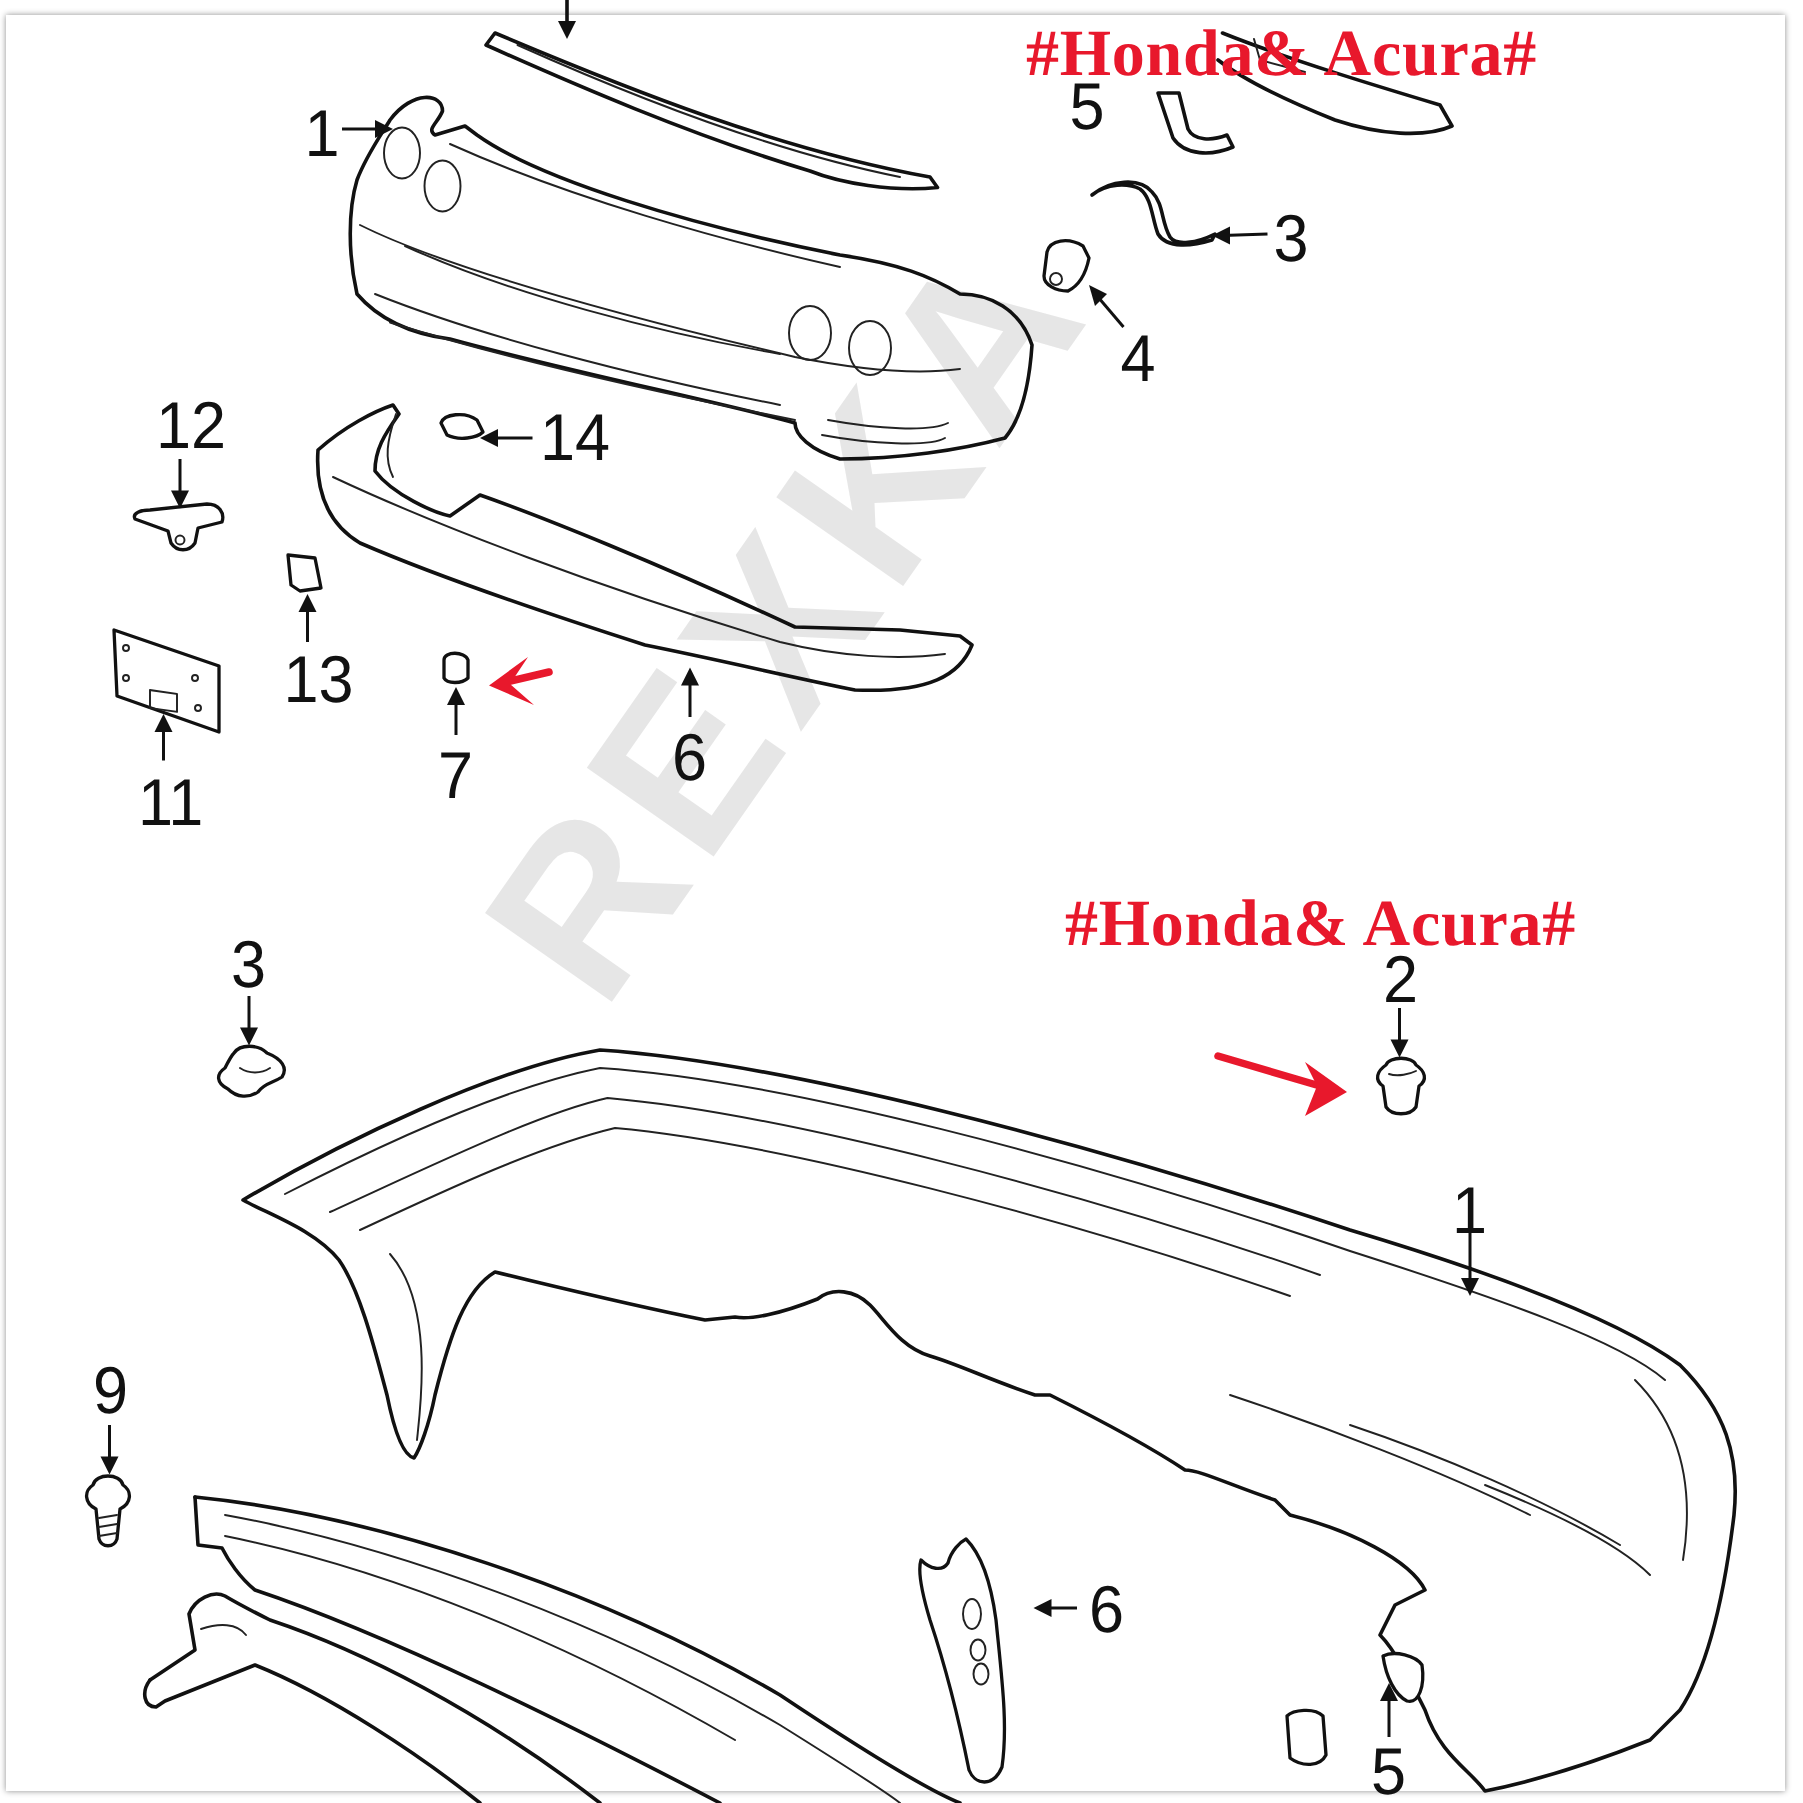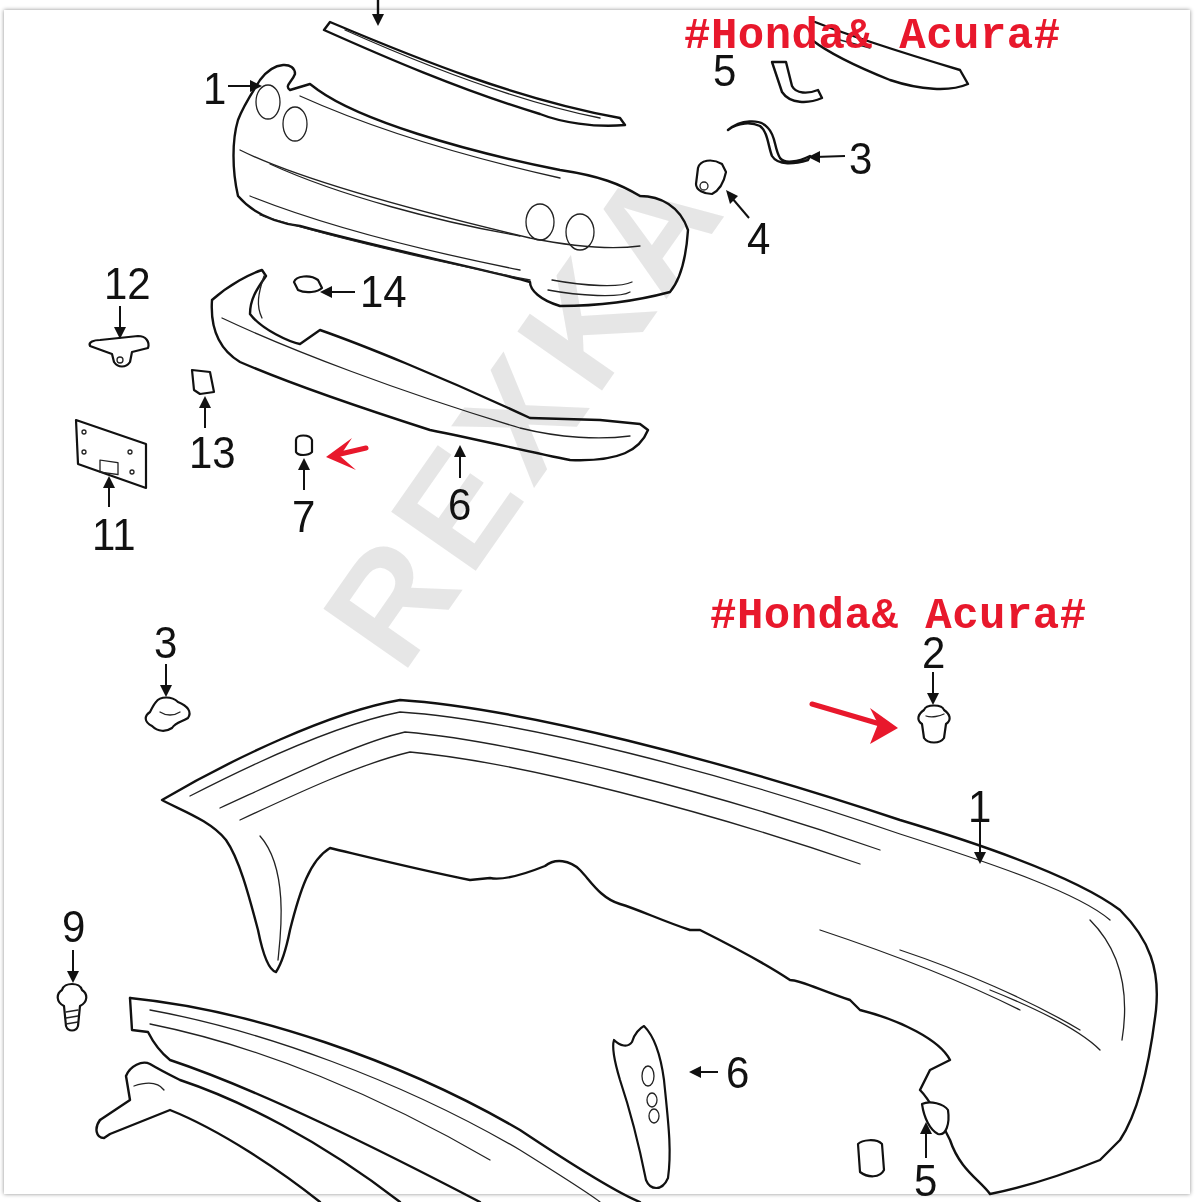--- a/index.html
+++ b/index.html
@@ -17,21 +17,21 @@
   .art .arrow { stroke: #111; stroke-width: 2; fill: none; }
   .art .head { fill: #111; }
   .art .red { stroke: #e8182c; stroke-width: 5; fill: none; stroke-linecap: round; }
   .art .redhead { fill: #e8182c; }
 
   .callout {
     position: absolute; font-family: "Liberation Sans", sans-serif;
     font-size: 42px; color: #111; line-height: 1; transform: scaleY(1.05);
   }
   .brand {
-    position: absolute; font-family: Liberation Mono, monospace; font-weight: 700;
+    position: absolute; font-family: Liberation Serif, serif; font-weight: 700;
     font-size: 44px; color: #e8182c; letter-spacing: 0.5px; white-space: nowrap; line-height: 1;
   }
   .watermark {
     position: absolute; left: 360px; top: 560px;
     font-family: "Liberation Sans", sans-serif; font-weight: 700; font-size: 150px;
     color: rgba(200,200,200,0.45); letter-spacing: 10px;
     transform: rotate(-55deg); transform-origin: left center; white-space: nowrap;
   }
 </style>
 </head>

